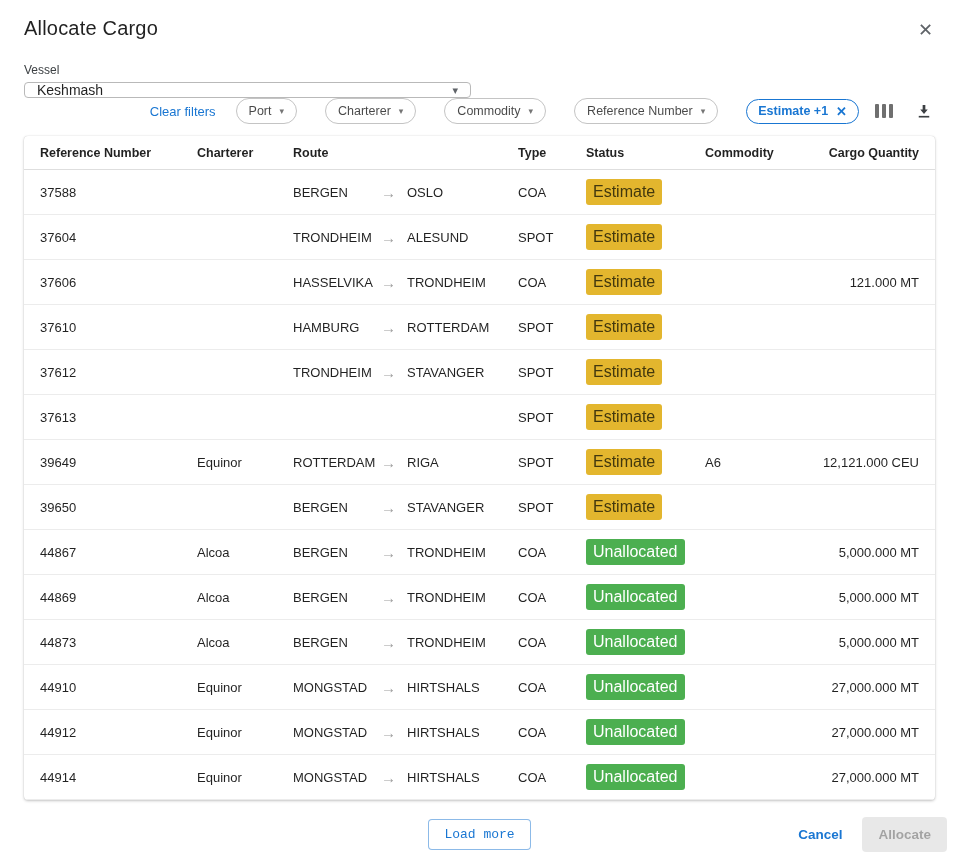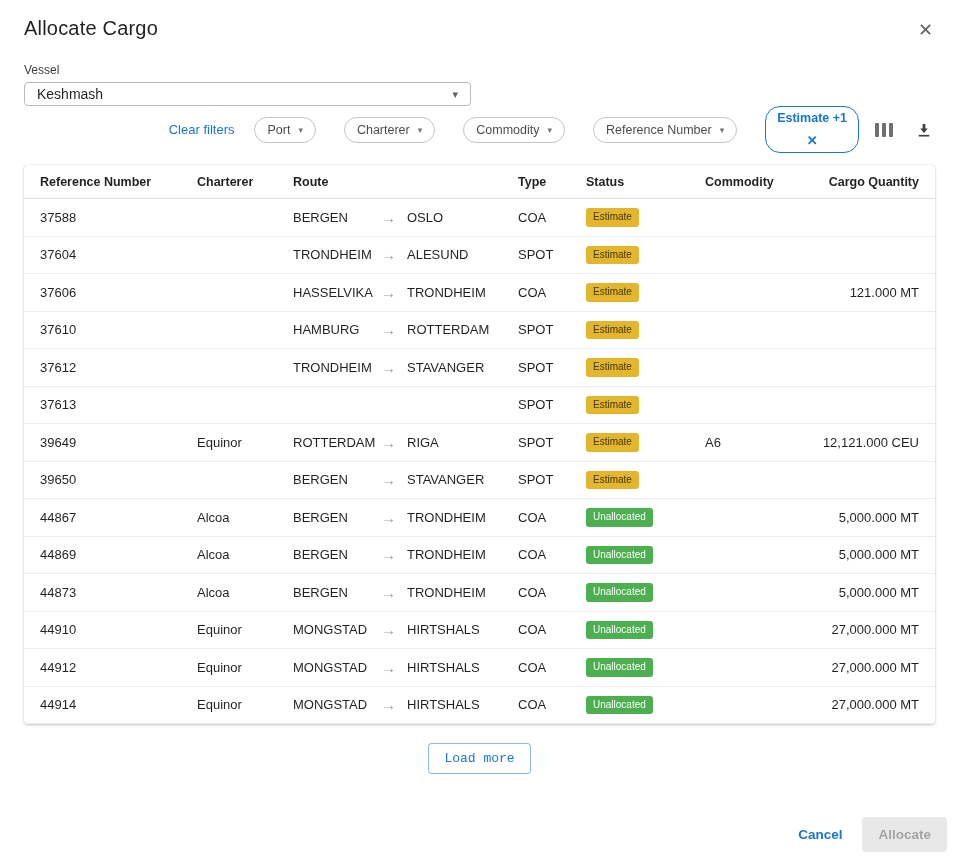--- a/index.html
+++ b/index.html
@@ -14,42 +14,42 @@
   body{
     width:959px;height:860px;position:relative;overflow:hidden;
     background:#fff;color:rgba(0,0,0,.87);
     font-family:"Liberation Sans",sans-serif;
   }
   .dialog-header{display:flex;justify-content:space-between;align-items:flex-start;padding:17px 20px 0 24px;}
   .dialog-title{font-size:20px;font-weight:400;margin:0;letter-spacing:.2px;}
   .close-btn{background:none;border:0;font-size:18px;color:#5f6368;cursor:pointer;padding:4px 6px;line-height:1;}
   .field-wrap{padding:0 24px;margin-top:20px;}
   .field-label{font-size:12px;color:#3c4043;display:block;margin-bottom:5px;}
-  .select{width:447px;height:24px;border:1px solid #b9b9b9;border-radius:4px;display:flex;align-items:center;justify-content:space-between;padding:0 12px;font-size:14px;background:#fff;cursor:pointer;}
+  .select{width:447px;height:16px;border:1px solid #b9b9b9;border-radius:4px;display:flex;align-items:center;justify-content:space-between;padding:0 12px;font-size:14px;background:#fff;cursor:pointer;}
   .select-caret{font-size:11px;color:#5f6368;}
   .filter-row{display:flex;align-items:center;justify-content:flex-end;gap:10px;padding:0 20px 0 24px;}
   .clear-filters{color:var(--accent);font-size:13px;text-decoration:none;margin-right:10px;cursor:pointer;}
   .chip{display:inline-flex;align-items:center;gap:8px;border:1px solid #c4c4c4;border-radius:15px;padding:5px 12px;font-size:12.5px;color:rgba(0,0,0,.72);background:#fff;cursor:pointer;white-space:nowrap;}
   .chip .chip-caret{font-size:9px;color:#757575;}
-  .chip.active{border:1.5px solid var(--accent);color:var(--accent);font-weight:bold;padding:4px 11px;flex-direction:column;}
+  .chip.active{border:1.5px solid var(--accent);color:var(--accent);font-weight:bold;padding:4px 11px;}
   .chip.active .chip-x{font-weight:bold;font-size:13px;color:var(--accent);cursor:pointer;}
   .icon-btn{background:none;border:0;padding:4px 6px;cursor:pointer;display:inline-flex;align-items:center;}
   .cols-icon{display:inline-flex;gap:3px;}
   .cols-icon i{width:4px;height:14px;background:#6f6f6f;border-radius:1px;display:block;}
   .table-card{margin:12px 24px 0;border-radius:4px;box-shadow:0 1px 3px rgba(0,0,0,.22),0 0 1px rgba(0,0,0,.2);overflow:hidden;background:#fff;}
   table{width:100%;border-collapse:collapse;table-layout:fixed;}
   th{text-align:left;font-size:12.5px;font-weight:bold;padding:10px 8px 9px;border-bottom:1px solid #dedede;color:rgba(0,0,0,.87);}
   th:first-child,td:first-child{padding-left:16px;}
   th:last-child,td:last-child{text-align:right;padding-right:16px;}
   td{font-size:13px;padding:9px 8px;border-bottom:1px solid #ececec;white-space:nowrap;overflow:hidden;}
   .route-cell-inner{display:flex;align-items:center;}
   .route-from{width:88px;flex:none;}
   .route-arrow{color:#9e9e9e;font-size:15px;width:16px;flex:none;line-height:1;}
   .route-to{margin-left:10px;}
-  .badge{display:inline-block;font-size:10px;padding:3px 7px;border-radius:3px;line-height:1.25;}
+  .badge{display:inline-block;font-size:16px;padding:3px 7px;border-radius:3px;line-height:1.25;}
   .badge-estimate{background:var(--estimate-bg);color:var(--estimate-text);}
   .badge-unallocated{background:var(--unallocated-bg);color:var(--unallocated-text);}
   .load-more-wrap{text-align:center;margin-top:19px;}
   .load-more{border:1px solid rgba(25,118,210,.5);color:var(--accent);background:#fff;border-radius:4px;padding:7px 15px;font-size:13px;cursor:pointer;font-family:Liberation Mono, monospace;}
   .dialog-footer{position:absolute;right:12px;bottom:8px;display:flex;align-items:center;gap:8px;}
   .cancel-btn{background:none;border:0;color:var(--accent);font-size:13.5px;font-weight:bold;padding:9px 12px;cursor:pointer;font-family:inherit;}
   .allocate-btn{background:rgba(0,0,0,.09);color:rgba(0,0,0,.30);border:0;border-radius:4px;padding:10px 16px;font-size:13.5px;font-weight:bold;font-family:inherit;}
 </style>
 </head>
 <body>

